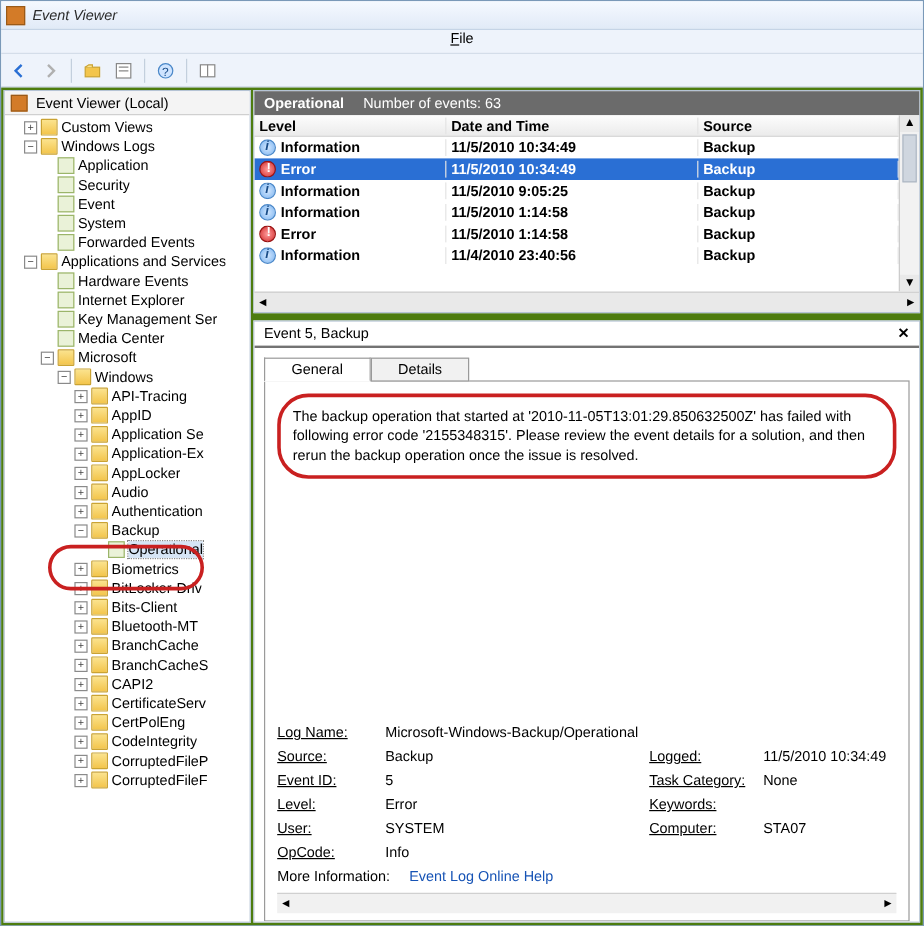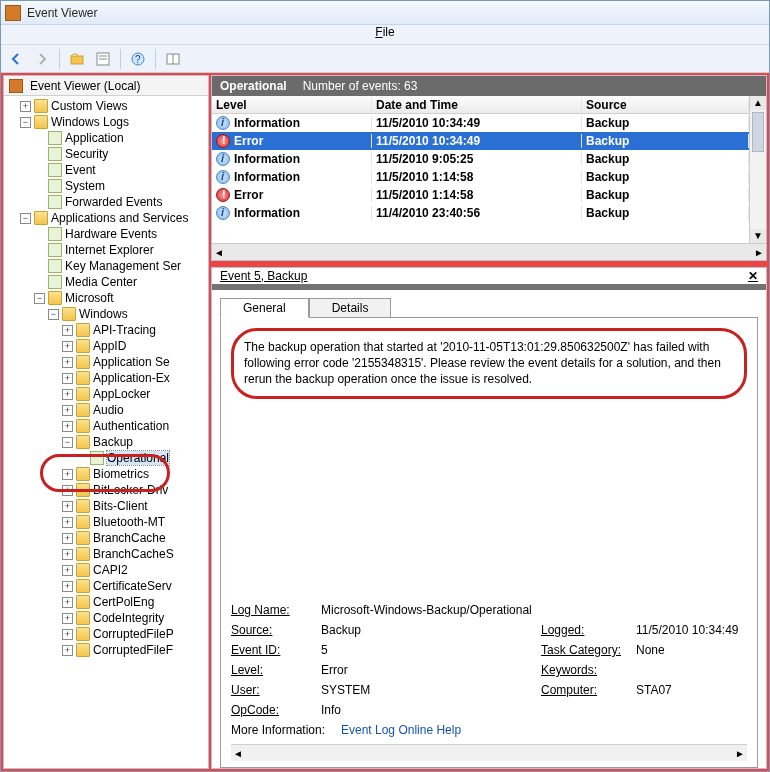--- a/index.html
+++ b/index.html
@@ -1,32 +1,32 @@
 <!DOCTYPE html>
 <html><head>
 <meta charset="utf-8">
 <style>
 * { box-sizing: border-box; margin: 0; padding: 0; }
 body { font-family: "Segoe UI", Tahoma, sans-serif; font-size: 12px; background: #fff; width: 770px; height: 772px; overflow: hidden; }
 
 .window { width: 770px; height: 772px; background: #e8eef7; display: flex; flex-direction: column; border: 1px solid #7a99b8; }
-.titlebar { height: 24px; background: linear-gradient(#f5f9ff,#e1eaf7); display: flex; align-items: center; padding: 0 4px; gap: 6px; border-bottom: 1px solid #c5d4e6; }
+.titlebar { height: 24px; background: linear-gradient(#f5f9ff,#e1eaf7); display: flex; align-items: center; padding: 0 4px; gap: 6px; border-bottom: 1px solid #c5d4e6; font-style: italic; }
 .titlebar .app-icon { width: 16px; height: 16px; background: #d37b28; border: 1px solid #9a5a18; }
 .titlebar .title { color: #2a2a2a; }
 
 .menubar { height: 20px; display: flex; align-items: center; padding: 0 6px; gap: 14px; background: #eef3fb; border-bottom: 1px solid #d4dde9; flex-direction: column; }
 .menubar span { cursor: default; }
 .menubar u { text-decoration: underline; }
 
 .toolbar { height: 28px; display: flex; align-items: center; padding: 2px 4px; gap: 4px; background: #eef3fb; border-bottom: 1px solid #c3cfdd; }
 .tbtn { width: 22px; height: 22px; border: 1px solid transparent; display: flex; align-items: center; justify-content: center; }
 .tbtn svg { width: 16px; height: 16px; }
 .sep { width: 1px; height: 20px; background: #c3cfdd; margin: 0 2px; }
 
-.body { flex: 1; display: flex; overflow: hidden; background: #ef4444; justify-content: flex-end; }
+.body { flex: 1; display: flex; overflow: hidden; background: #4d7c0f; justify-content: flex-end; }
 
 .tree-pane { width: 206px; border: 1px solid #b5c3d4; margin: 2px; overflow-y: auto; overflow-x: hidden; background: #fff; }
 .tree-head { height: 20px; background: #f4f4f4; border-bottom: 1px solid #d0d0d0; display: flex; align-items: center; padding: 0 4px; gap: 4px; }
 .tree { padding: 2px 0 2px 2px; }
 .node { display: flex; align-items: center; height: 16px; white-space: nowrap; }
 .tw { width: 11px; height: 11px; border: 1px solid #8a8a8a; font-size: 9px; line-height: 9px; text-align: center; margin-right: 2px; color: #444; background: #fff; cursor: default; flex-shrink: 0; }
 .tw.blank { border: none; }
 .ic { width: 14px; height: 14px; margin: 0 3px 0 1px; flex-shrink: 0; }
 .ic.folder { background: linear-gradient(#fbe38e,#f3c54c); border: 1px solid #caa333; border-radius: 1px; }
 .ic.log { background: #eaf2d8; border: 1px solid #9bb56a; }
@@ -56,21 +56,21 @@
 .gh .c, .gr .c { padding: 0 4px; border-right: 1px solid #e4e4e4; display: flex; align-items: center; gap: 4px; overflow: hidden; font-weight: bold; }
 .c.lv { width: 160px; } .c.dt { width: 210px; } .c.sr { flex: 1; }
 .gr.sel { background: #2a6fd4; color: #fff; }
 .ricon { width: 14px; height: 14px; border-radius: 50%; flex-shrink: 0; display: block; }
 .ricon.info { background: radial-gradient(#d4e8ff,#7bb3ef); border: 1px solid #4a87c8; position: relative; }
 .ricon.info::after { content: "i"; position: absolute; left: 4px; top: -1px; color: #1a4d88; font-weight: bold; font-size: 11px; font-style: italic; }
 .ricon.err { background: radial-gradient(#ff9d9d,#d22a2a); border: 1px solid #9a1414; position: relative; }
 .ricon.err::after { content: "!"; position: absolute; left: 5px; top: -1px; color: #fff; font-weight: bold; font-size: 11px; }
 
 .detail-box { flex: 1; border: 1px solid #b5c3d4; margin-top: 6px; background: #fff; display: flex; flex-direction: column; overflow: hidden; }
-.detail-head { height: 22px; border-bottom: 6px solid #737373; display: flex; align-items: center; padding: 0 8px; justify-content: space-between; text-decoration: underline; }
+.detail-head { height: 22px; border-bottom: 2px solid #737373; display: flex; align-items: center; padding: 0 8px; justify-content: space-between; }
 .detail-head .close { font-family: Arial; font-weight: bold; cursor: default; }
 
 .tabs-wrap { padding: 8px 8px 0 8px; flex: 1; display: flex; flex-direction: column; overflow: hidden; }
 .tabs { display: flex; gap: 0; margin-bottom: -1px; z-index: 1; }
 .tab { border: 1px solid #9a9a9a; border-bottom: 1px solid #fff; background: #fff; padding: 2px 22px; font-size: 12px; position: relative; }
 .tab.inactive { background: #f1f1f1; border-bottom: 1px solid #9a9a9a; }
 .tab-body { flex: 1; border: 1px solid #9a9a9a; background: #fff; padding: 10px 10px 6px 10px; overflow: hidden; display: flex; flex-direction: column; }
 
 .msg { border: 3px solid #c92020; border-radius: 26px; padding: 8px 10px; font-size: 12px; line-height: 1.35; color: #000; }
 .flex-spacer { flex: 1; }

